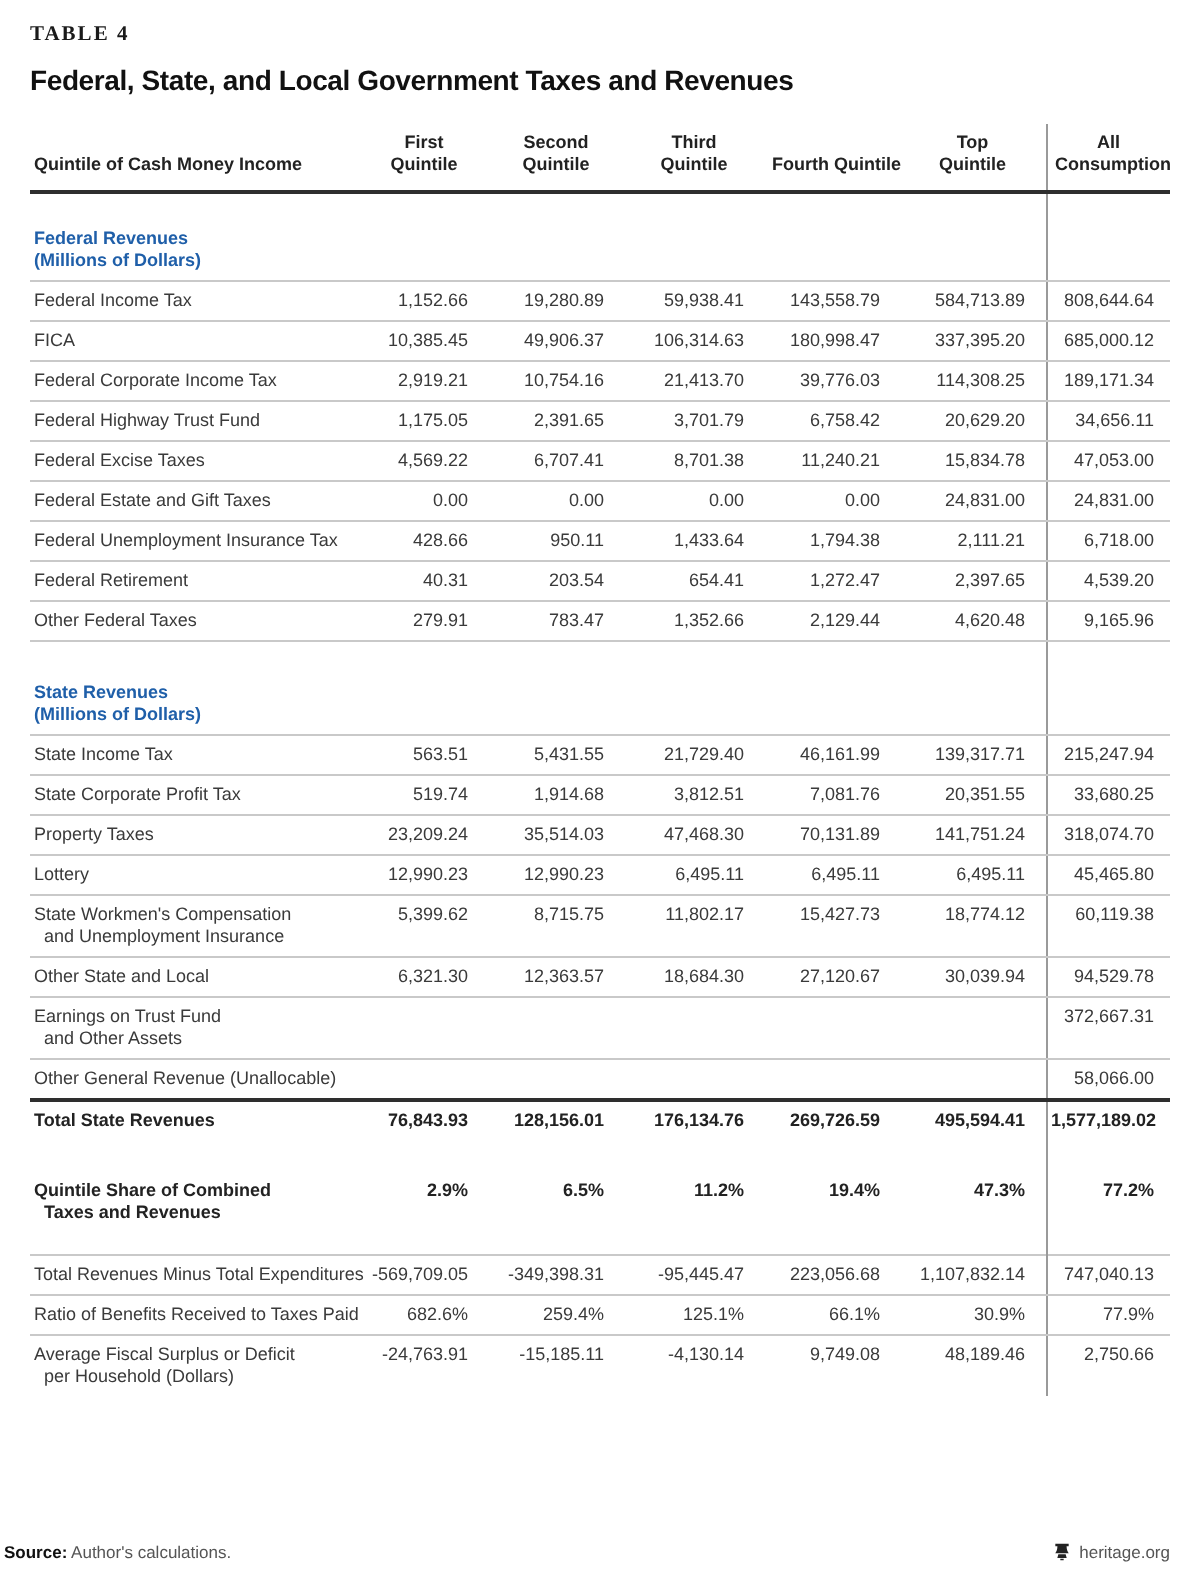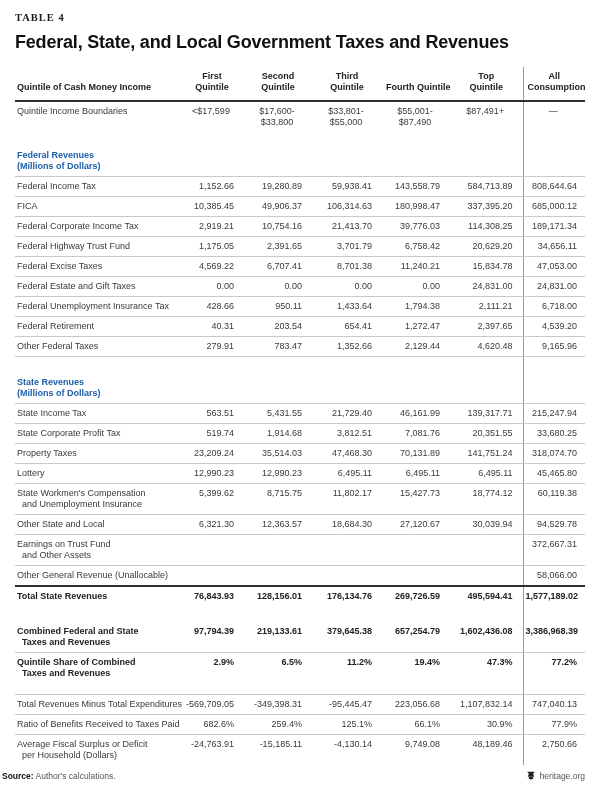--- a/index.html
+++ b/index.html
@@ -14,21 +14,21 @@
     color:var(--text);
     padding:10px 15px 0 15px;
     position:relative;
   }
   .table-label{
     font-family:"Liberation Serif","DejaVu Serif",serif;
     font-size:10.5px;letter-spacing:1px;color:#1a1a1a;font-weight:bold;
     margin-top:2px;
   }
   .page-title{
-    font-size:18px;font-weight:bold;color:#111;
+    font-size:14px;font-weight:bold;color:#111;
     margin-top:9px;margin-bottom:14px;letter-spacing:-0.2px;
   }
   table{
     border-collapse:collapse;table-layout:fixed;width:570px;
     font-size:9px;line-height:11px;
   }
   col.c-lbl{width:165px;} col.c-q1{width:64px;} col.c-q2{width:68px;}
   col.c-q3{width:70px;} col.c-q4{width:68px;} col.c-q5{width:73px;}
   col.c-all{width:62px;}
   th{
@@ -88,32 +88,20 @@
       <th>Third
 Quintile</th>
       <th>Fourth Quintile</th>
       <th>Top
 Quintile</th>
       <th class="all">All
 Consumption</th>
     </tr>
   </thead>
   <tbody>
-      <tr class="r-boundaries">
-        <td class="lbl">Quintile Income Boundaries</td>
-        <td class="num">&lt;$17,599</td>
-        <td class="num">$17,600-
-$33,800</td>
-        <td class="num">$33,801-
-$55,000</td>
-        <td class="num">$55,001-
-$87,490</td>
-        <td class="num">$87,491+</td>
-        <td class="num all">—</td>
-      </tr>
       <tr class="r-gap">
         <td class="" colspan="6" style="height: 14px;"></td>
         <td class="all"></td>
       </tr>
       <tr class="r-section">
         <td class="lbl" colspan="6">Federal Revenues
 (Millions of Dollars)</td>
         <td class="all"></td>
       </tr>
       <tr class="r-data">
@@ -285,30 +273,20 @@
         <td class="num">76,843.93</td>
         <td class="num">128,156.01</td>
         <td class="num">176,134.76</td>
         <td class="num">269,726.59</td>
         <td class="num">495,594.41</td>
         <td class="num all">1,577,189.02</td>
       </tr>
       <tr class="r-gap">
         <td class="" colspan="6" style="height: 16px;"></td>
         <td class="all"></td>
-      </tr>
-      <tr class="r-bold">
-        <td class="lbl">Combined Federal and State
-  Taxes and Revenues</td>
-        <td class="num">97,794.39</td>
-        <td class="num">219,133.61</td>
-        <td class="num">379,645.38</td>
-        <td class="num">657,254.79</td>
-        <td class="num">1,602,436.08</td>
-        <td class="num all">3,386,968.39</td>
       </tr>
       <tr class="r-boldlast">
         <td class="lbl">Quintile Share of Combined
   Taxes and Revenues</td>
         <td class="num">2.9%</td>
         <td class="num">6.5%</td>
         <td class="num">11.2%</td>
         <td class="num">19.4%</td>
         <td class="num">47.3%</td>
         <td class="num all">77.2%</td>

